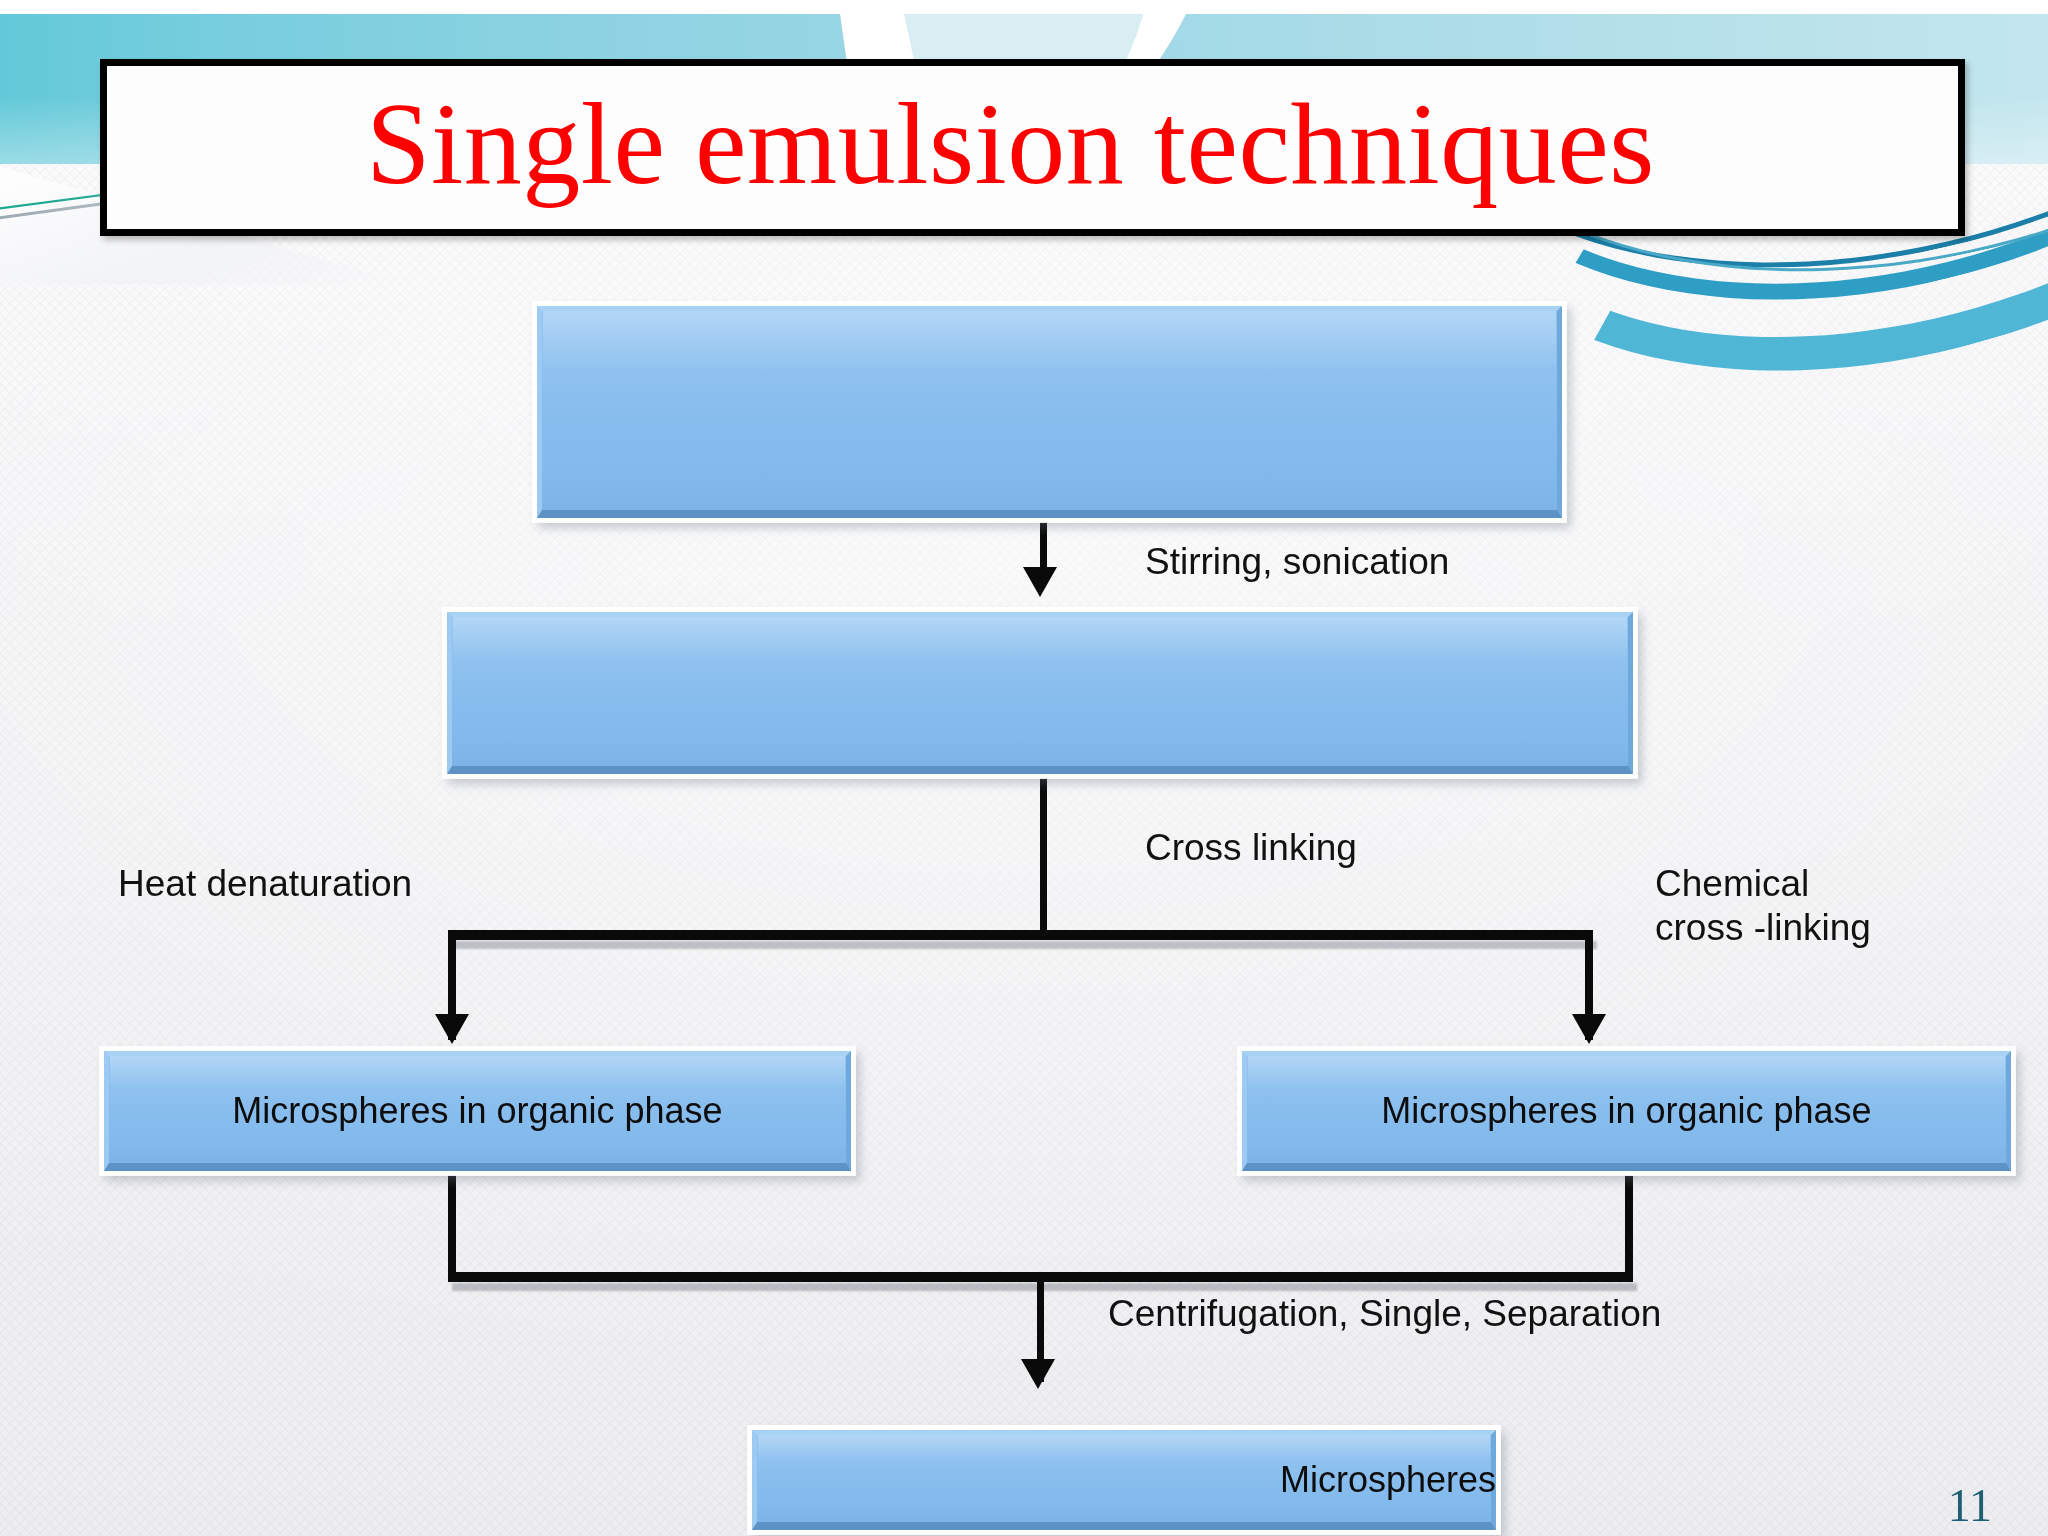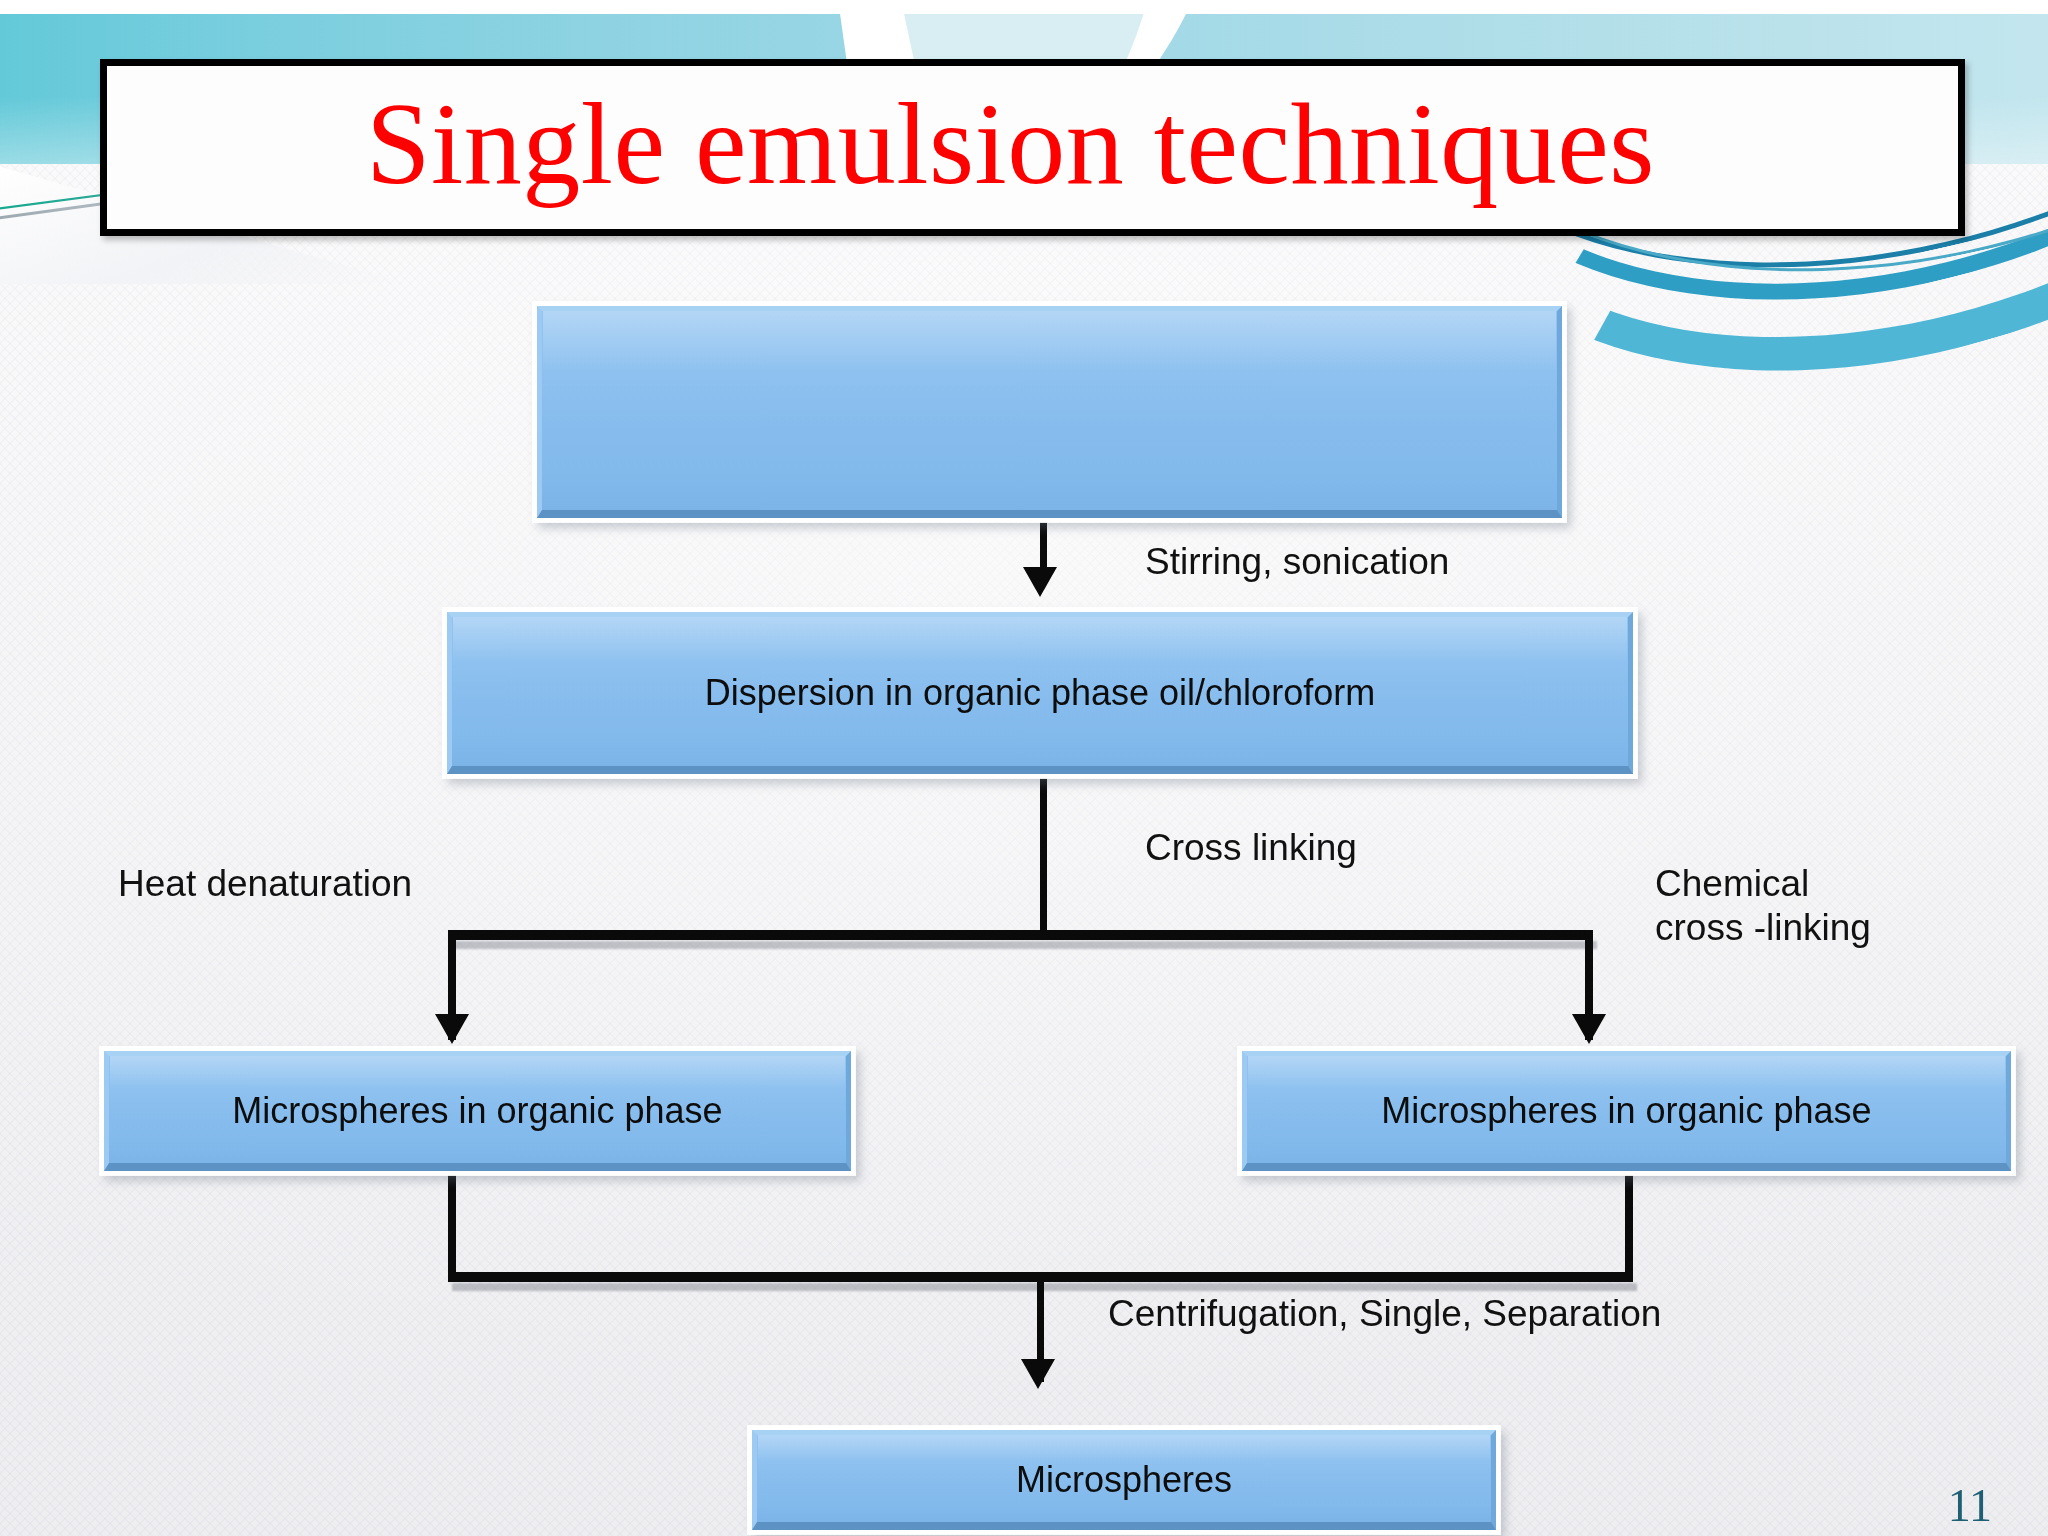--- a/index.html
+++ b/index.html
@@ -183,21 +183,21 @@
     font-family: "Liberation Sans", sans-serif;
     text-align: center;
     white-space: nowrap;
   }
 
   
   #box-polymer     { left: 533px;  top: 288px;  width: 1033px; height: 220px; }
   #box-dispersion  { left: 443px;  top: 594px;  width: 1194px; height: 170px; }
   #box-micro-left  { left: 100px;  top: 1033px; width: 755px;  height: 128px; }
   #box-micro-right { left: 1238px; top: 1033px; width: 777px;  height: 128px; }
-  #box-micro-final { left: 748px;  top: 1412px; width: 752px;  height: 108px; }
+  #box-micro-final { left: 748px;  top: 1412px; width: 752px;  height: 108px; justify-content: flex-end; }
 
   
   .conn {
     position: absolute;
     background: #0a0a0a;
   }
   .conn-shadow {
     position: absolute;
     background: rgba(90,95,105,.35);
     filter: blur(1px);
@@ -307,21 +307,20 @@
   <div class="arrowhead" id="c8-a"></div>
 
   <div class="fbox" id="box-polymer">
     <div class="inner"></div>
     <div class="inner2"></div>
   </div>
 
   <div class="fbox" id="box-dispersion">
     <div class="inner"></div>
     <div class="inner2"></div>
-    <span class="label">Dispersion in organic phase oil/chloroform</span>
   </div>
 
   <div class="fbox" id="box-micro-left">
     <div class="inner"></div>
     <div class="inner2"></div>
     <span class="label">Microspheres in organic phase</span>
   </div>
 
   <div class="fbox" id="box-micro-right">
     <div class="inner"></div>

